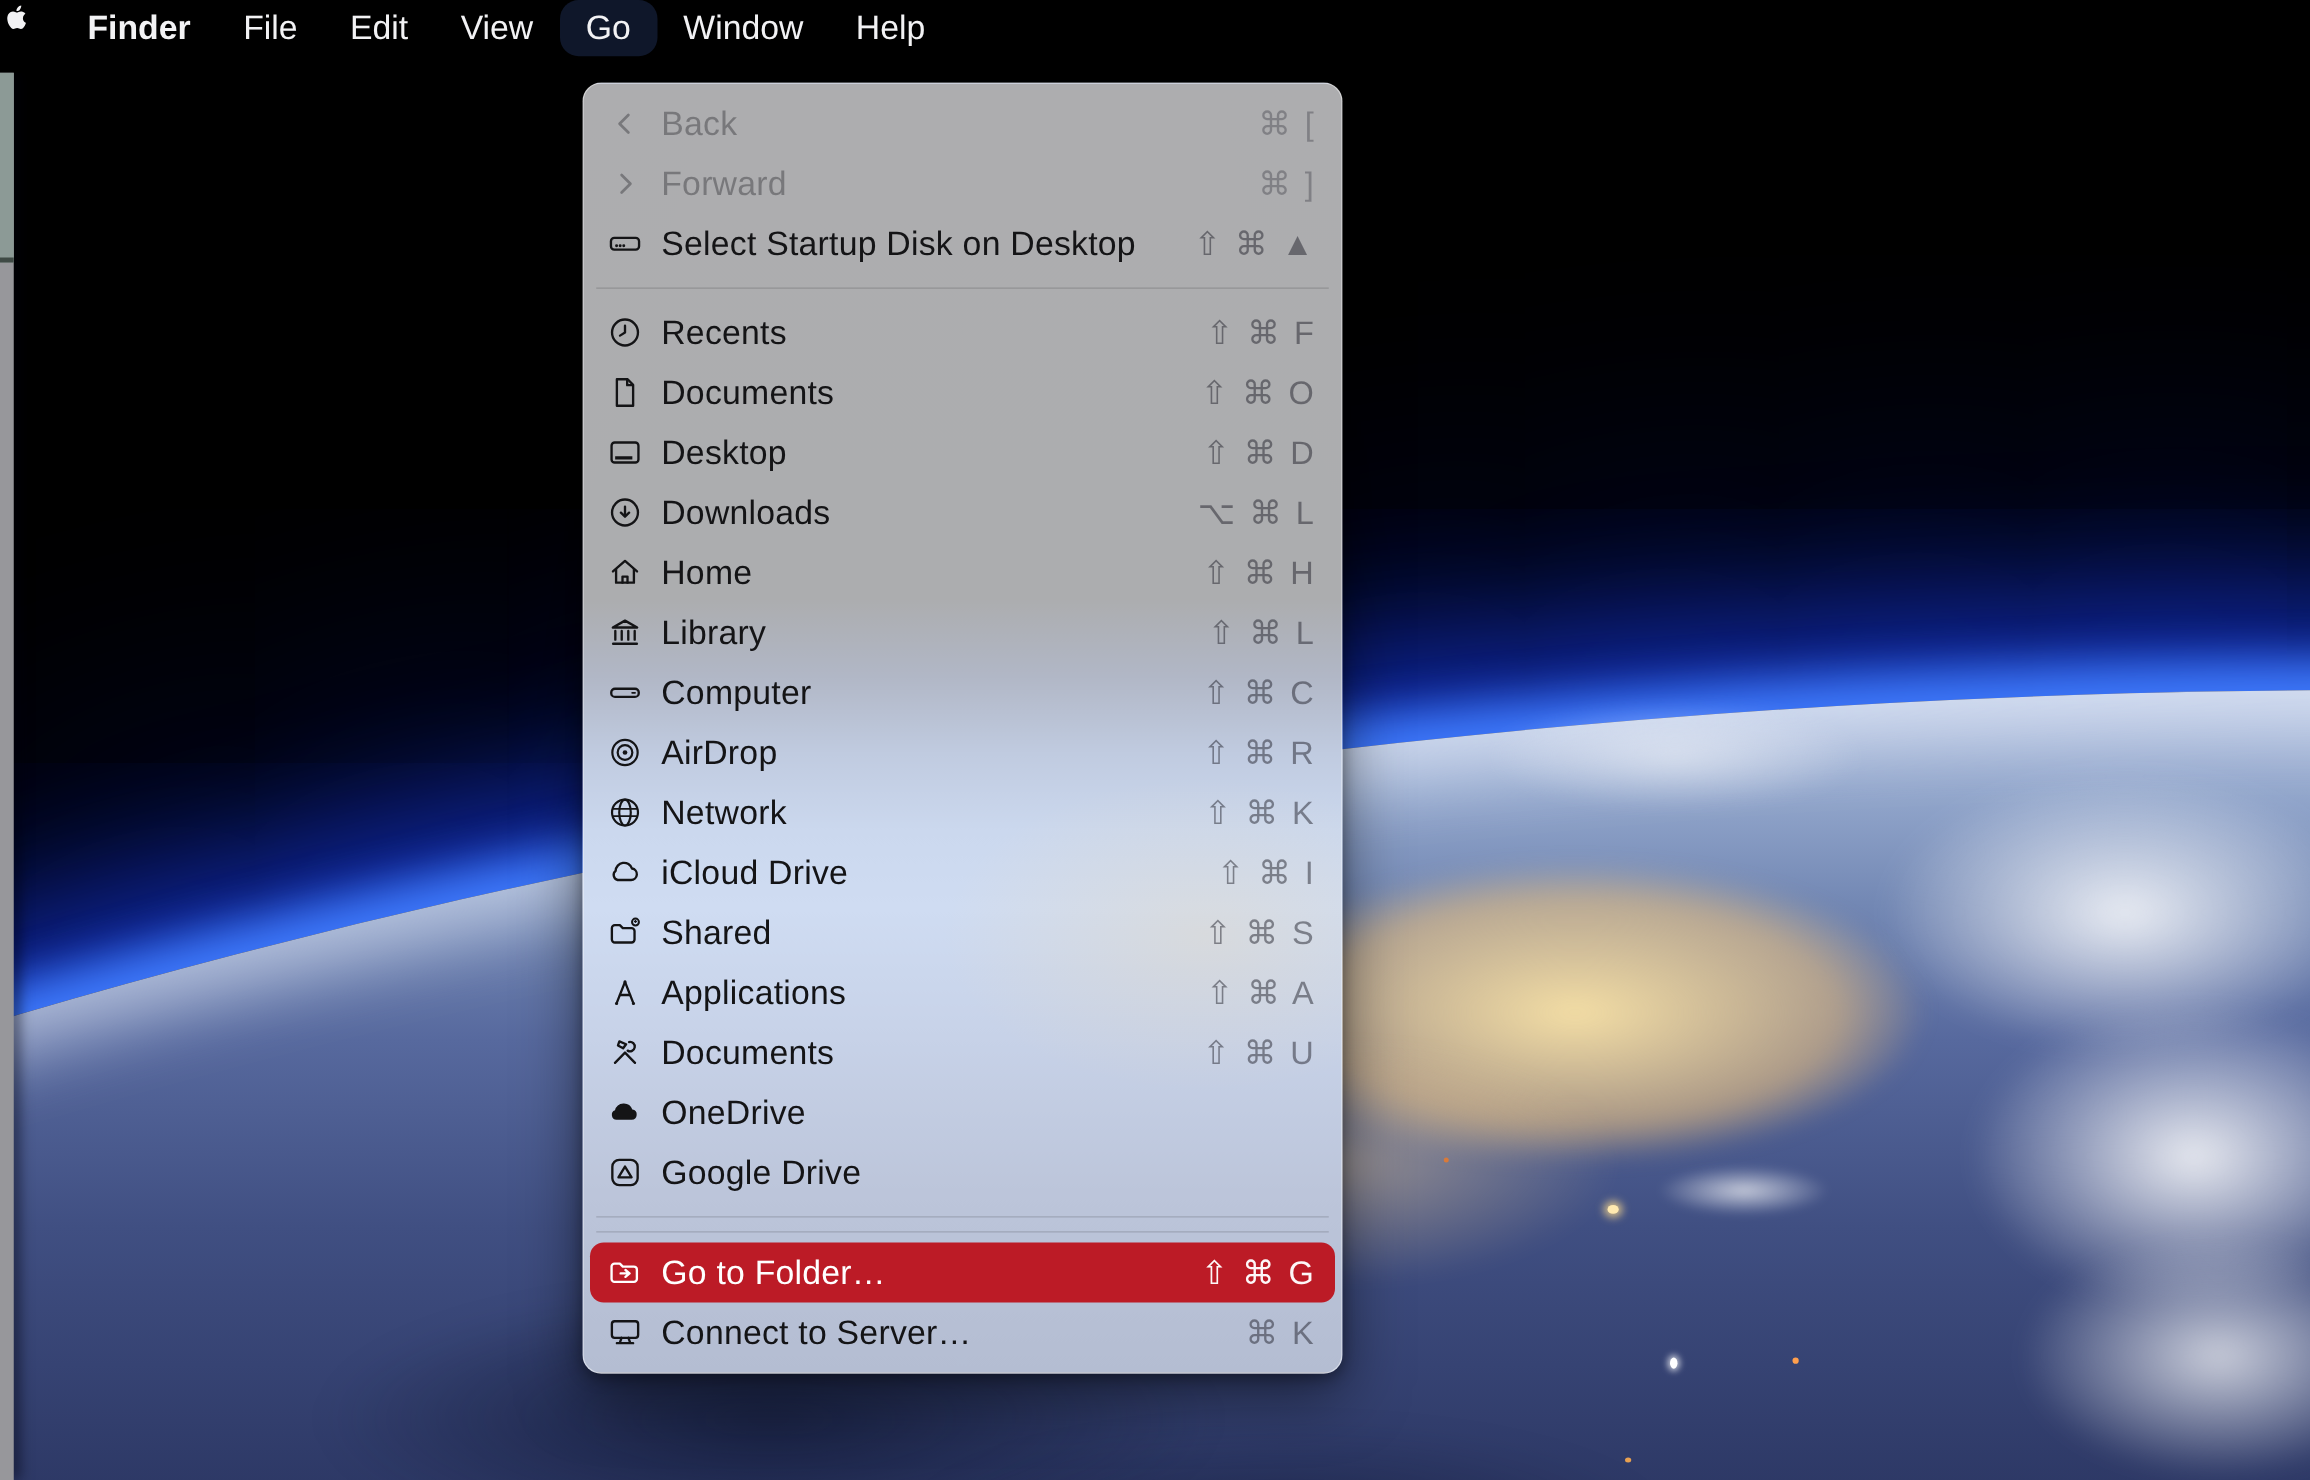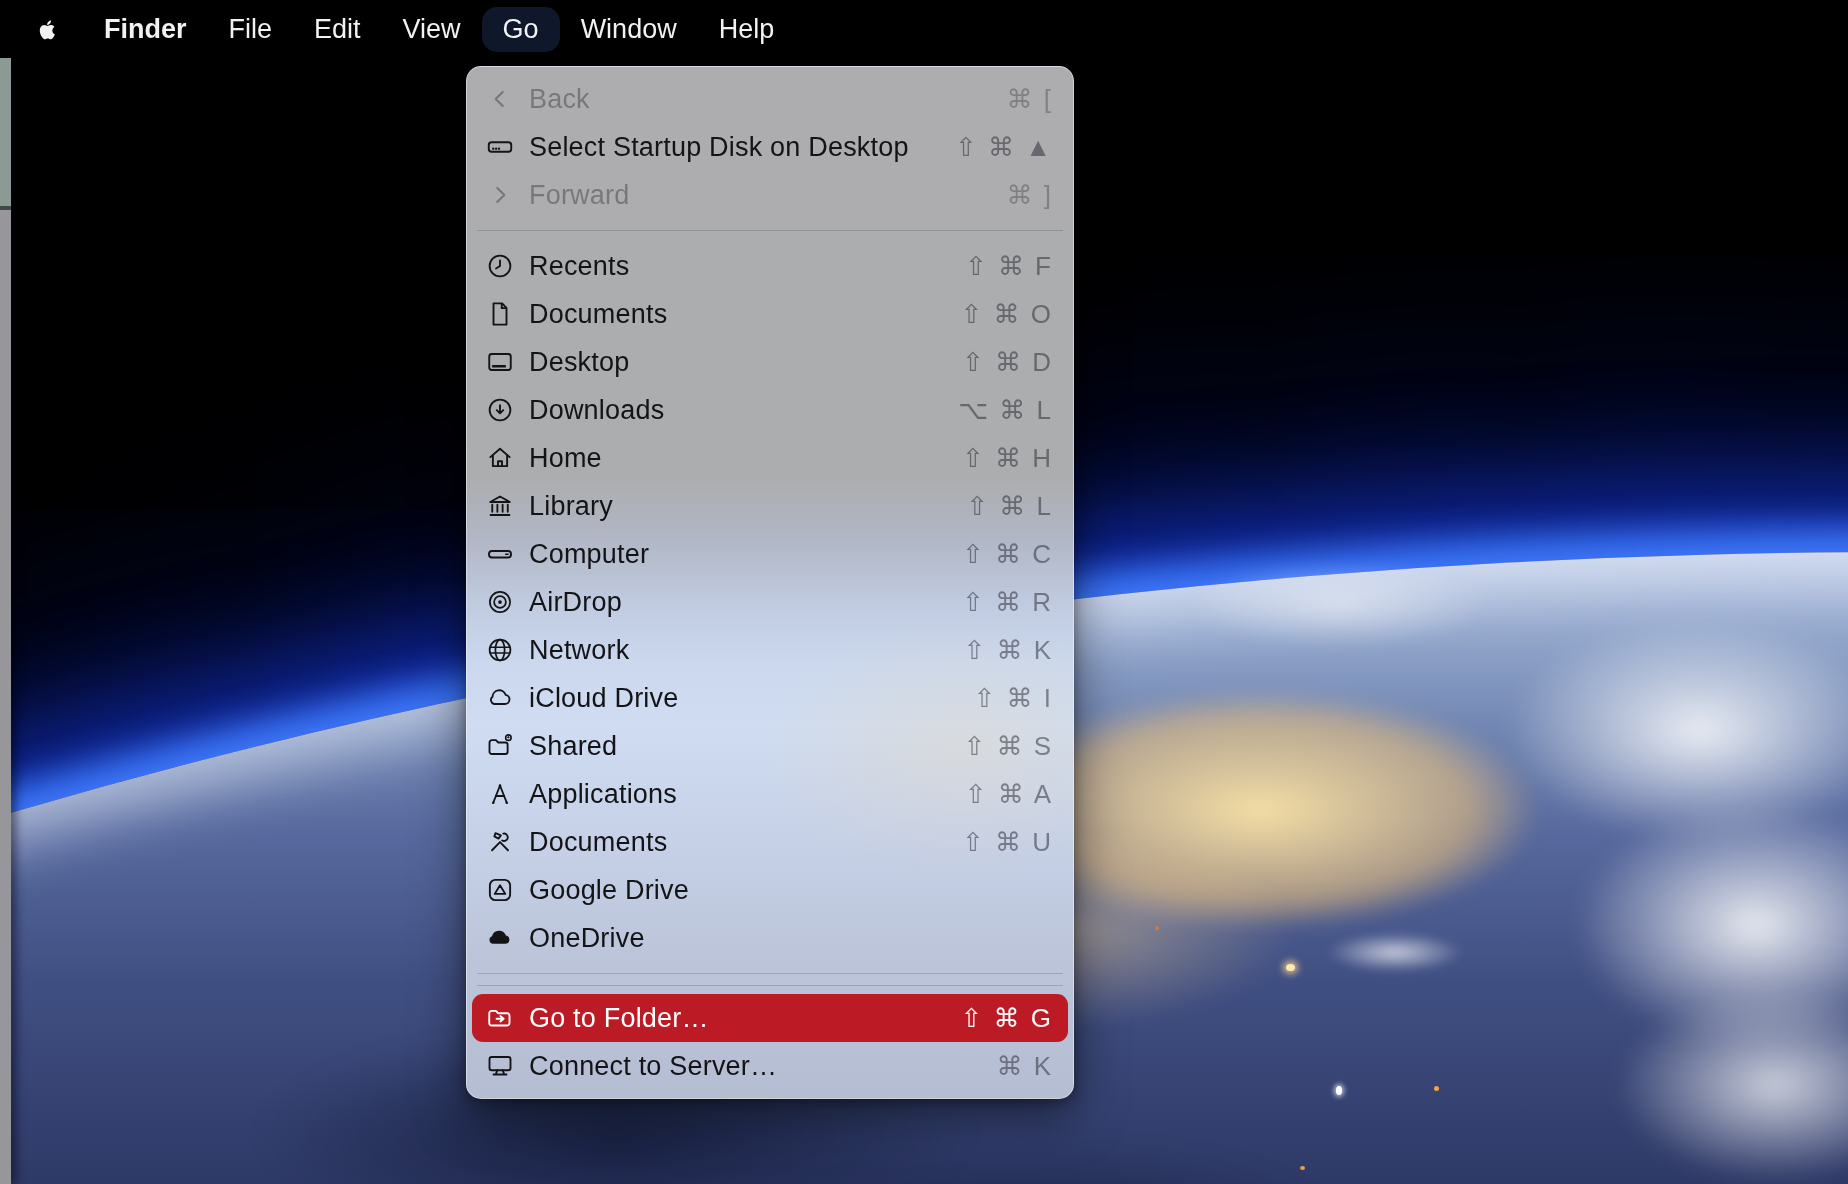--- a/index.html
+++ b/index.html
@@ -44,21 +44,21 @@
   .s4{left:1300px;top:1166px;width:5px;height:4px;background:#e8a050;}
   .s5{left:1155px;top:926px;width:4px;height:4px;background:#d87a3a;}
 
   
   .side-strip{position:absolute;left:0;top:58px;bottom:0;width:11px;background:#97979b;z-index:2;
     box-shadow:5px 0 10px rgba(0,0,14,.5);}
   .side-strip-top{height:148px;background:#8c9a96;border-bottom:4px solid #3f4a45;}
 
   
   .menubar{position:absolute;left:0;top:0;right:0;height:58px;background:#000;z-index:5;
-    display:flex;align-items:center;padding-left:34px;color:#f2f2f4;font-size:27px;}
+    display:flex;align-items:flex-start;color:#f2f2f4;font-size:27px;}
   .mb-apple{width:27px;height:27px;margin-right:22px;display:flex;align-items:center;justify-content:center;}
   .mb-item{height:45px;display:flex;align-items:center;padding:0 21px;border-radius:15px;white-space:nowrap;}
   .mb-item.bold{font-weight:700;}
   .mb-item.active{background:#0f172a;}
 
   
   .menu{
     position:absolute;left:466px;top:66px;width:608px;box-sizing:border-box;
     padding:8px 0;border-radius:15px;z-index:4;
     background:linear-gradient(180deg,
@@ -130,39 +130,39 @@
     <div class="row disabled">
       <span class="ico">
         <svg width="26" height="26" viewBox="0 0 24 24" fill="none" stroke="currentColor" stroke-width="2" stroke-linecap="round" stroke-linejoin="round">
             <path d="M14.5 5.5 8 12l6.5 6.5"></path>
           </svg>
       </span>
       <span class="lbl">Back</span>
       <span class="sc">⌘ [</span>
     </div>
 
+    <div class="row disabled">
+      <span class="ico">
+        <svg width="26" height="26" viewBox="0 0 24 24" fill="none" stroke="currentColor" stroke-width="2" stroke-linecap="round" stroke-linejoin="round">
+            <path d="M9.5 5.5 16 12l-6.5 6.5"></path>
+          </svg>
+      </span>
+      <span class="lbl">Forward</span>
+      <span class="sc">⌘ ]</span>
+    </div>
+
     <div class="row">
       <span class="ico">
         <svg width="30" height="30" viewBox="0 0 24 24" fill="none" stroke="currentColor" stroke-width="1.5" stroke-linecap="round" stroke-linejoin="round">
             <rect x="3" y="8.2" width="18" height="7.6" rx="2.2"></rect>
             <path d="M6.6 13.3h.01M8.9 13.3h.01M11.2 13.3h.01" stroke-width="1.9"></path>
           </svg>
       </span>
       <span class="lbl">Select Startup Disk on Desktop</span>
       <span class="sc">⇧ ⌘ ▲</span>
-    </div>
-
-    <div class="row disabled">
-      <span class="ico">
-        <svg width="26" height="26" viewBox="0 0 24 24" fill="none" stroke="currentColor" stroke-width="2" stroke-linecap="round" stroke-linejoin="round">
-            <path d="M9.5 5.5 16 12l-6.5 6.5"></path>
-          </svg>
-      </span>
-      <span class="lbl">Forward</span>
-      <span class="sc">⌘ ]</span>
     </div>
 
     <div class="sep"></div>
 
     <div class="row">
       <span class="ico">
         <svg width="30" height="30" viewBox="0 0 24 24" fill="none" stroke="currentColor" stroke-width="1.5" stroke-linecap="round" stroke-linejoin="round">
             <circle cx="12" cy="12" r="8.3"></circle>
             <path d="M12 7.6V12l-3.2 2"></path>
           </svg>
@@ -306,39 +306,39 @@
             <path d="M8.4 4.9l4.3 1.8-1.9 2.6-3.3-1.8z"></path>
             <path d="M14.6 5.3a3 3 0 1 1-.9 5.5"></path>
           </svg>
       </span>
       <span class="lbl">Documents</span>
       <span class="sc">⇧ ⌘ U</span>
     </div>
 
     <div class="row">
       <span class="ico">
+        <svg width="30" height="30" viewBox="0 0 24 24">
+            <path d="M6.6 16.6h9.6a3.3 3.3 0 0 0 .5-6.56A5.8 5.8 0 0 0 5.6 10.6a3.1 3.1 0 0 0 1 6z" fill="currentColor"></path>
+          </svg>
+      </span>
+      <span class="lbl">OneDrive</span>
+      <span class="sc"></span>
+    </div>
+
+    <div class="row">
+      <span class="ico">
         <svg width="30" height="30" viewBox="0 0 24 24" fill="none" stroke="currentColor" stroke-width="1.5" stroke-linejoin="round">
             <rect x="3.9" y="3.9" width="16.2" height="16.2" rx="4.4"></rect>
             <path d="M12 8.2l4.2 6.9H7.8z"></path>
           </svg>
       </span>
       <span class="lbl">Google Drive</span>
       <span class="sc"></span>
     </div>
 
-    <div class="row">
-      <span class="ico">
-        <svg width="30" height="30" viewBox="0 0 24 24">
-            <path d="M6.6 16.6h9.6a3.3 3.3 0 0 0 .5-6.56A5.8 5.8 0 0 0 5.6 10.6a3.1 3.1 0 0 0 1 6z" fill="currentColor"></path>
-          </svg>
-      </span>
-      <span class="lbl">OneDrive</span>
-      <span class="sc"></span>
-    </div>
-
     <div class="sep"></div>
 
 
     <div class="sep tight"></div>
 
     <div class="row selected">
       <span class="ico">
         <svg width="30" height="30" viewBox="0 0 24 24" fill="none" stroke="currentColor" stroke-width="1.5" stroke-linecap="round" stroke-linejoin="round">
             <path d="M3.4 8.2a1.9 1.9 0 0 1 1.9-1.9h3.4l1.9 1.9h7.1a1.9 1.9 0 0 1 1.9 1.9v6a1.9 1.9 0 0 1-1.9 1.9H5.3a1.9 1.9 0 0 1-1.9-1.9z"></path>
             <path d="M9.2 12.6h5.2M12.3 10.4l2.6 2.2-2.6 2.2"></path>

